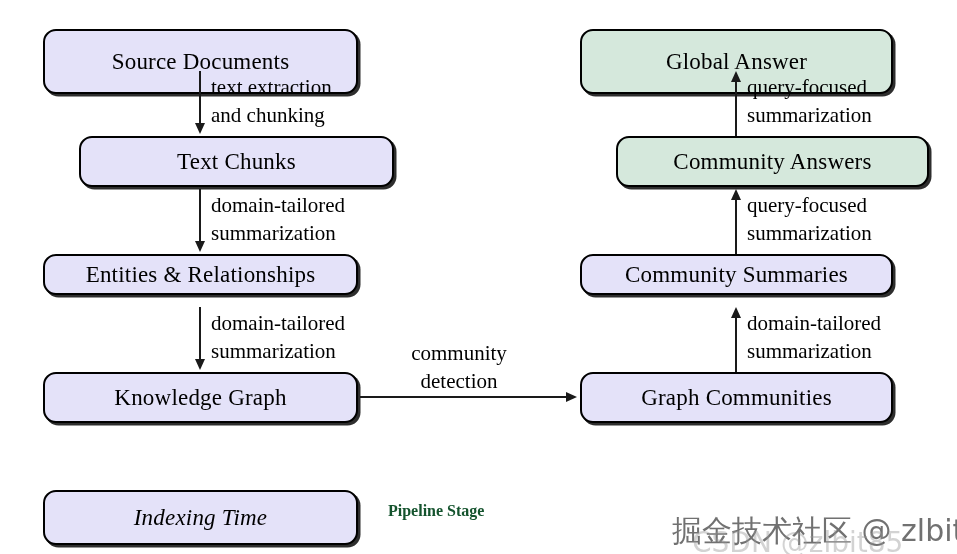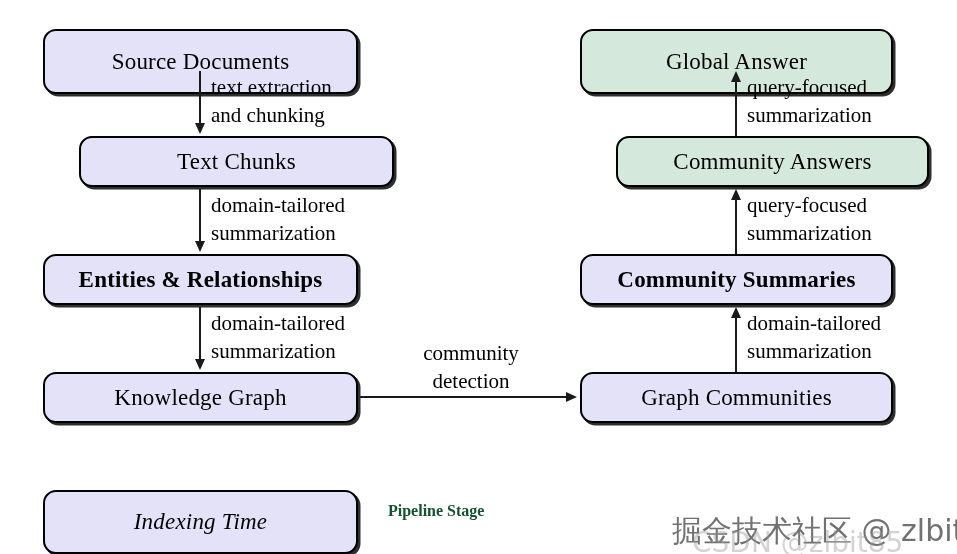--- a/index.html
+++ b/index.html
@@ -34,23 +34,23 @@
   .node.indexing { background: #e4e2f9; }
   .node.query    { background: #d5e8dc; }
   .node.italic   { font-style: italic; }
 
   
   .col-left  { left: 43px;  width: 315px; }
   .col-right { left: 580px; width: 313px; }
 
   .row1 { top: 29px;  height: 65px; }
   .row2 { top: 136px; height: 51px; margin-left: 36px; }
-  .row3 { top: 254px; height: 51px; font-weight: bold; }
+  .row3 { top: 254px; height: 41px; }
   .row4 { top: 372px; height: 51px; }
-  .row5 { top: 490px; height: 64px; }
+  .row5 { top: 490px; height: 55px; }
 
   
   .arrow-v {
     position: absolute;
     width: 2px;
     background: #1a1a1a;
   }
   .arrow-head-down, .arrow-head-up {
     position: absolute;
     width: 0;
@@ -154,21 +154,21 @@
 
   <div class="arrow-v" style="left:199px; top:307px; height:54px;"></div>
   <div class="arrow-head-down" style="left:194.5px; top:359px;"></div>
   <div class="edge-label" style="left:211px; top:310px;">
     <div>domain-tailored</div>
     <div>summarization</div>
   </div>
 
   <div class="arrow-h" style="left:360px; top:396px; width:208px;"></div>
   <div class="arrow-head-right" style="left:566px; top:391.5px;"></div>
-  <div class="edge-label center" style="left:406px; top:340px; width:130px;">
+  <div class="edge-label center" style="left:394px; top:340px; width:130px;">
     <div>community</div>
     <div>detection</div>
   </div>
 
   <div class="arrow-v" style="left:735px; top:318px; height:54px;"></div>
   <div class="arrow-head-up" style="left:730.5px; top:307px;"></div>
   <div class="edge-label" style="left:747px; top:310px;">
     <div>domain-tailored</div>
     <div>summarization</div>
   </div>

